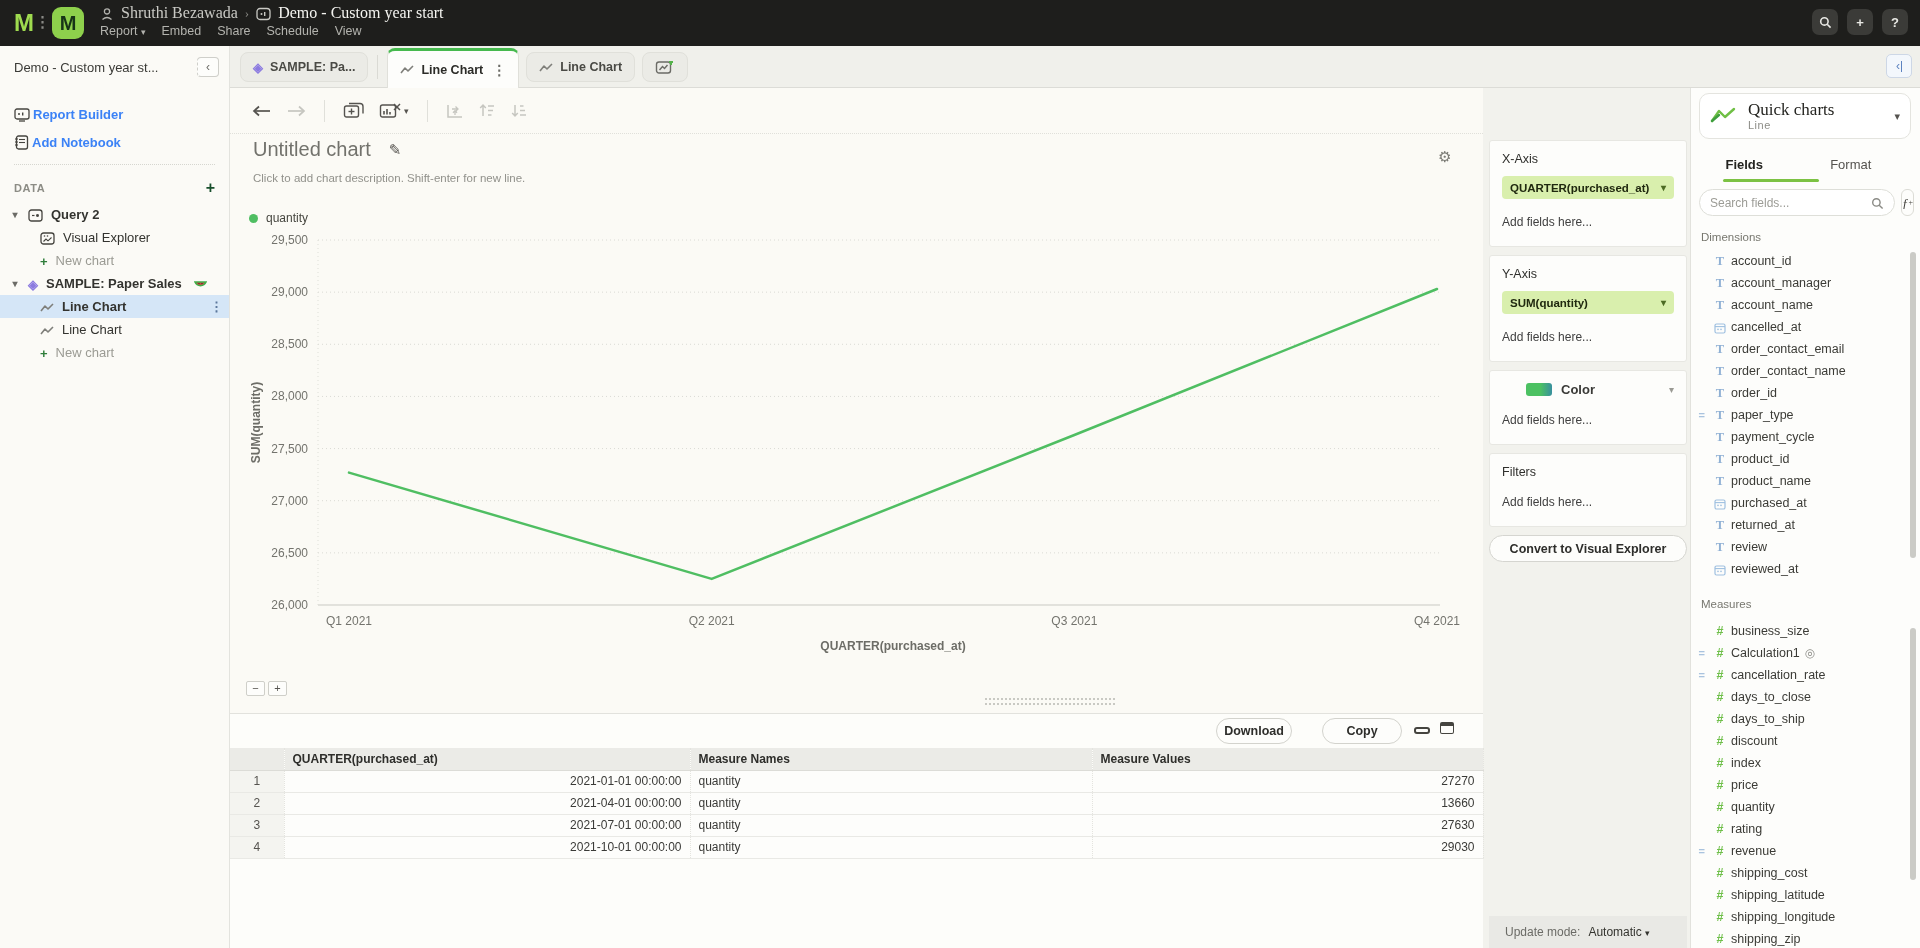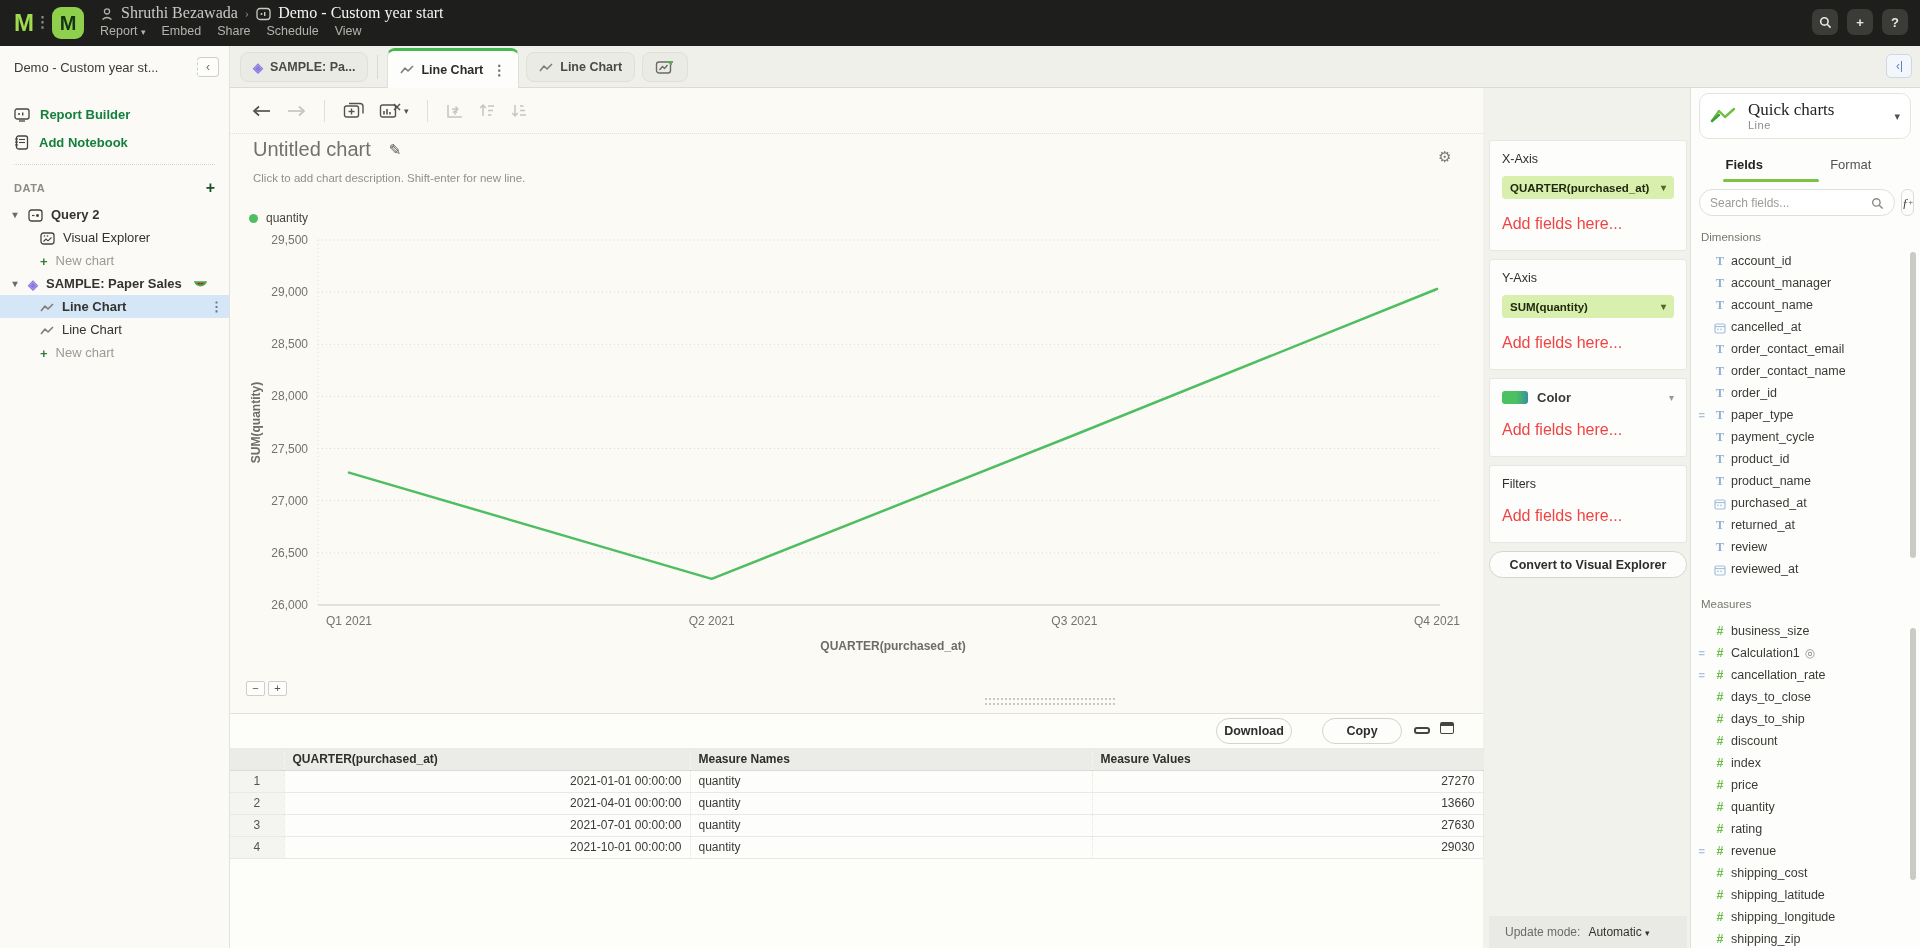--- a/index.html
+++ b/index.html
@@ -28,21 +28,21 @@
   .tabs { position:absolute; left:240px; top:0; height:42px; display:flex; align-items:flex-end; gap:7px; }
   .tab { display:flex; align-items:center; gap:7px; padding:0 12px; height:30px; margin-bottom:6px; background:#ebebe6; border:1px solid #e0e0da; border-radius:8px; font-size:12.5px; font-weight:bold; color:#4a4a45; white-space:nowrap; }
   .tab.active { height:41px; margin-bottom:-1px; background:#fdfdfb; border-radius:8px 8px 0 0; border-top:3px solid #46b94e; border-bottom:1px solid #fdfdfb; color:#2c2c28; }
   .tab .kebab { color:#6b6b66; font-size:14px; margin-left:2px; }
   .tab-sep { width:1px; height:24px; background:#dadad4; margin:0 2px 9px 2px; }
   .newtab { width:46px; justify-content:center; }
   .panel-toggle { position:absolute; right:8px; top:8px; width:26px; height:24px; border:1px solid #cdd7e6; border-radius:5px; background:#f3f7fc; color:#5d83c0; font-size:12px; display:flex; align-items:center; justify-content:center; gap:1px; }
 
   
   .sidebar { position:absolute; left:0; top:88px; width:230px; height:860px; background:#fbfaf6; border-right:1px solid #e3e3de; padding-top:12px; }
-  .side-item { display:flex; align-items:center; gap:10px; height:28px; padding:0 14px; font-weight:bold; font-size:13px; color:#15803d; }
+  .side-item { display:flex; align-items:center; gap:3px; height:28px; padding:0 14px; font-weight:bold; font-size:13px; color:#3b82f6; }
   .side-div { margin:8px 14px; border-top:1px dotted #d6d6d0; }
   .data-row { display:flex; align-items:center; justify-content:space-between; height:30px; padding:0 14px; }
   .data-label { font-size:11px; font-weight:bold; letter-spacing:0.6px; color:#8c8c85; }
   .data-plus { color:#184f2c; font-size:16px; font-weight:bold; }
   .tree-row { display:flex; align-items:center; gap:8px; height:23px; font-size:13px; color:#33332f; padding-right:6px; }
   .tree-row.bold { font-weight:bold; }
   .tree-row.muted { color:#9b9b94; font-weight:normal; }
   .tree-row.selected { background:#d5e6f7; }
   .tree-row .chev { color:#6b6b66; font-size:10px; width:10px; text-align:center; }
   .tree-row .kebab { margin-left:auto; color:#5c789c; font-size:13px; }
@@ -81,22 +81,22 @@
   .rtable td.r { text-align:right; }
   .rtable td, .rtable th { background-clip:padding-box; }
   .rtable td { background:#fdfdfb; }
 
   
   .shelves { position:absolute; left:1489px; top:140px; width:198px; }
   .shelf-card { background:#fdfdfb; border:1px solid #e7e7e2; border-radius:3px; padding:11px 12px; margin-bottom:8px; }
   .shelf-title { font-size:12.5px; font-weight:normal; color:#2f2f2c; }
   .shelf-pill { margin-top:10px; height:23px; border-radius:4px; background:#d9efad; display:flex; align-items:center; justify-content:space-between; padding:0 8px; font-size:11.5px; font-weight:bold; color:#20290f; }
   .shelf-pill .caret { color:#4c6b23; font-size:10px; }
-  .shelf-ph { margin-top:16px; margin-bottom:6px; font-size:16px; color:#ef4444; }
-  .color-head { display:flex; align-items:center; gap:9px; }
+  .shelf-ph { margin-top:16px; margin-bottom:6px; font-size:12px; color:#404040; }
+  .color-head { display:flex; align-items:center; gap:9px;margin-left:24px; }
   .color-swatch { width:26px; height:13px; border-radius:3px; background:linear-gradient(90deg,#4cc162 55%,#38909e); }
   .color-title { font-size:13px; font-weight:bold; color:#3a3a37; }
   .color-caret { margin-left:auto; color:#9a9a94; font-size:10px; }
   .convert-btn { margin-top:4px; height:27px; width:198px; border:1px solid #d5d5d0; border-radius:14px; background:#fdfdfb; font-size:12.5px; font-weight:bold; color:#2e2e2b; display:flex; align-items:center; justify-content:center; }
   .update-strip { position:absolute; left:1489px; top:916px; width:198px; height:32px; background:#e9e9e5; display:flex; align-items:center; padding-left:16px; gap:8px; font-size:12px; }
   .update-label { color:#6b6b66; }
   .update-value { color:#34342f; }
 
   
   .fields { position:absolute; left:1690px; top:88px; width:230px; height:860px; background:#fdfdfb; border-left:1px solid #e2e2dd; }

